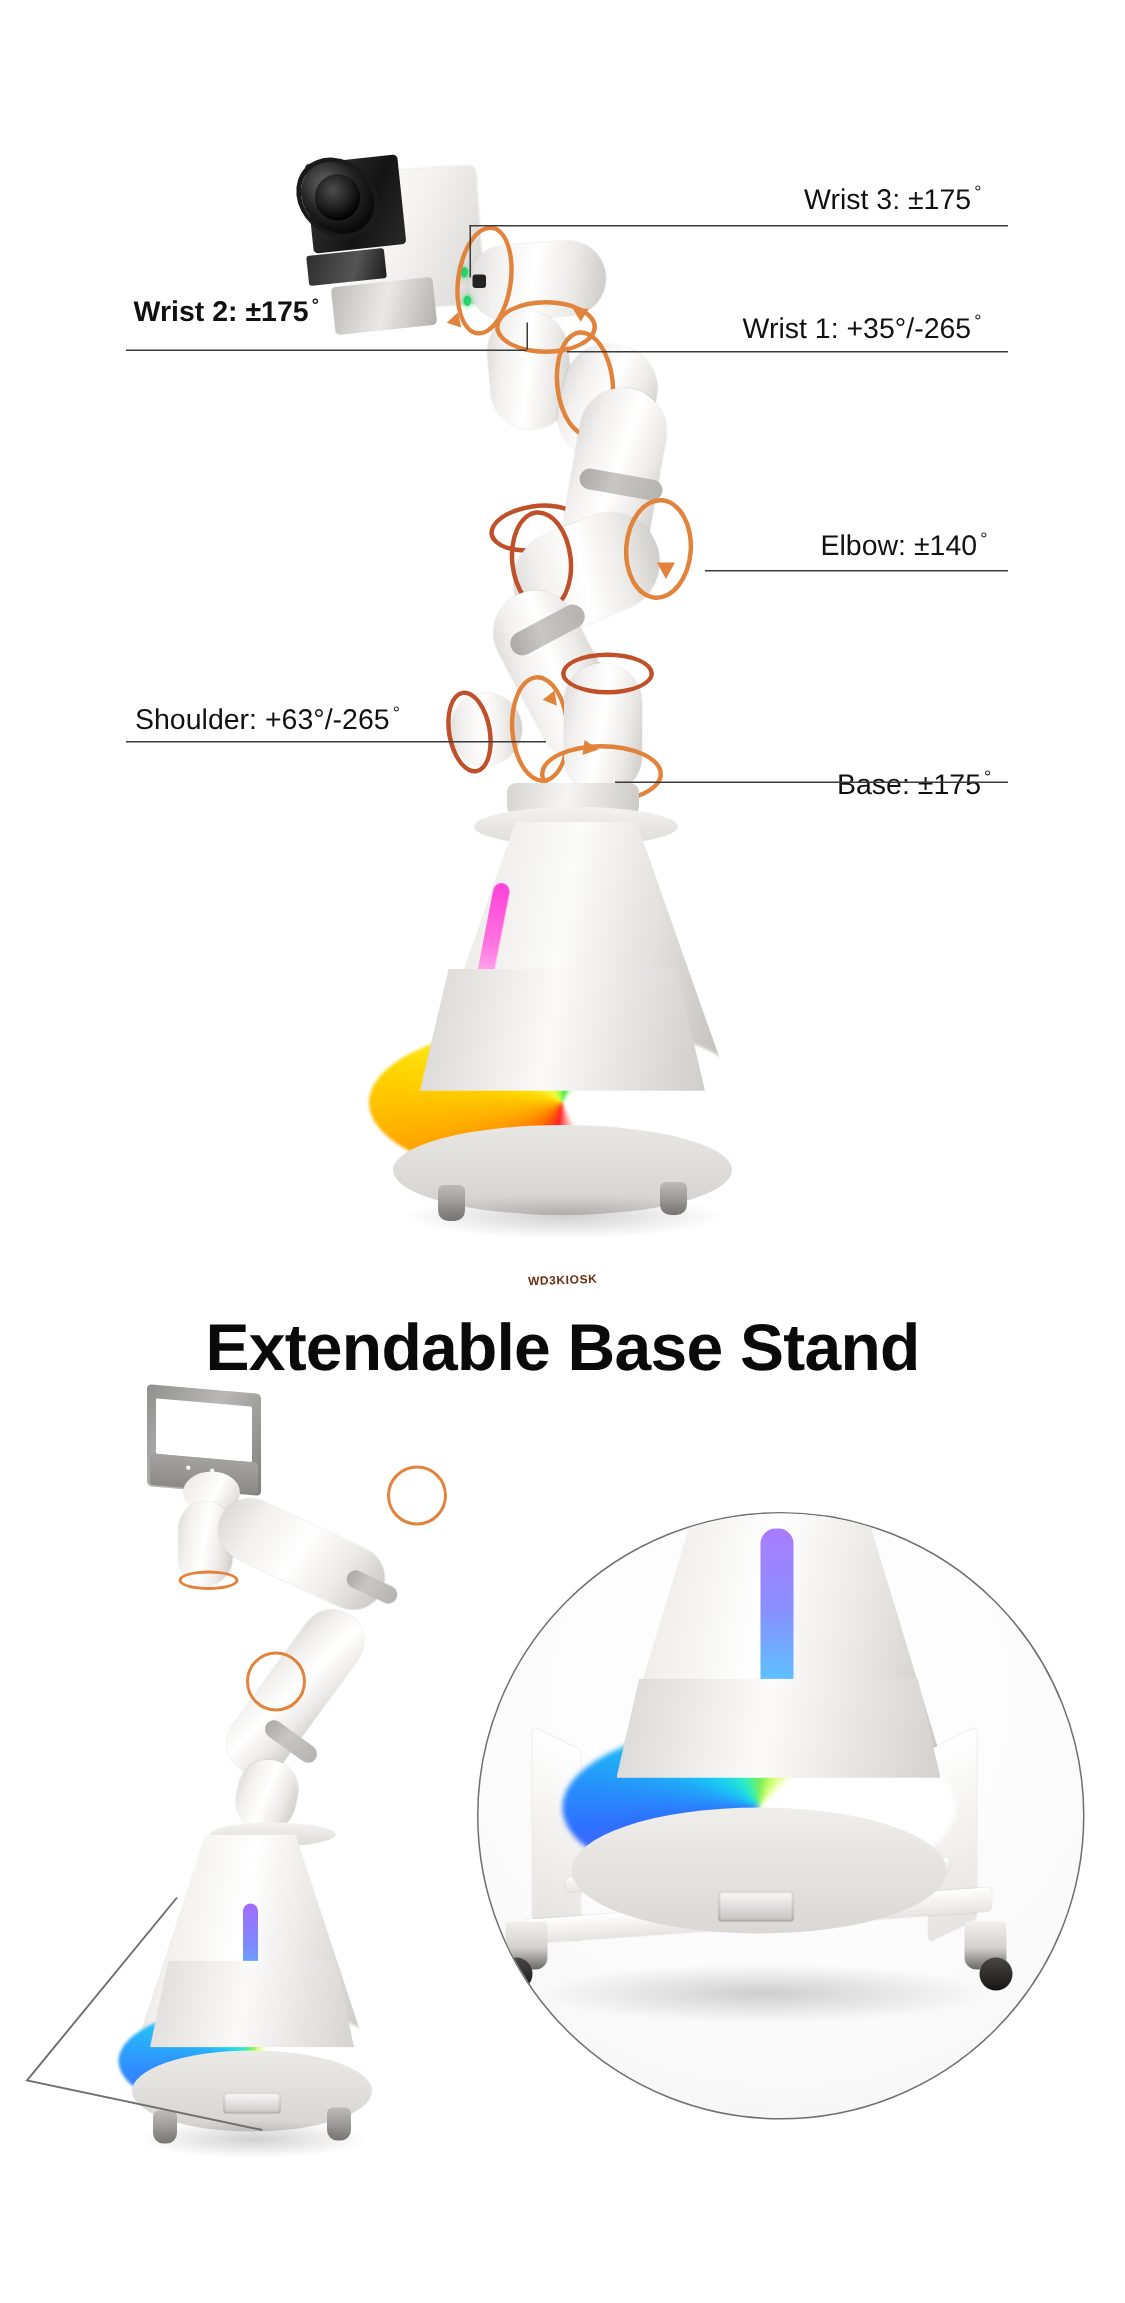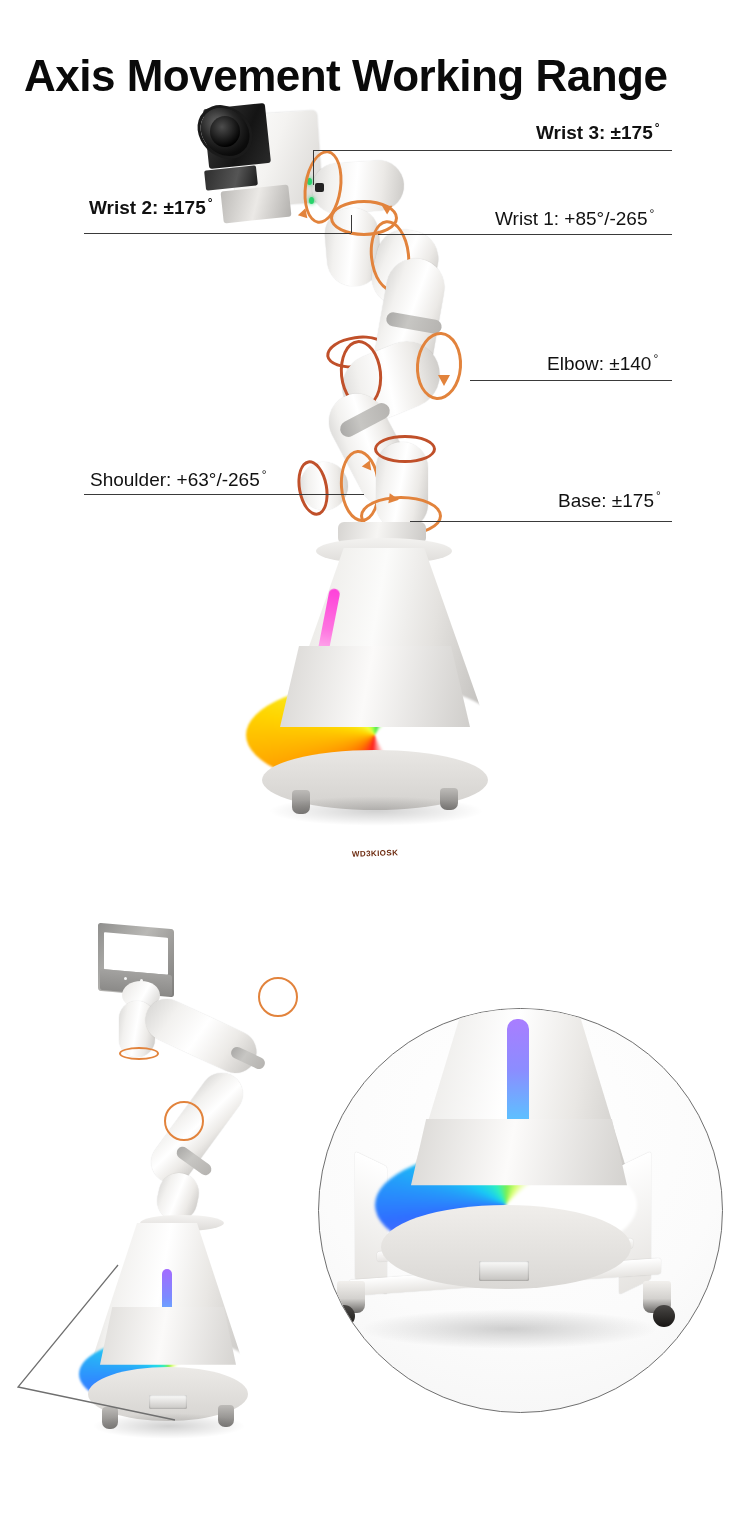--- a/index.html
+++ b/index.html
@@ -137,21 +137,20 @@
     background:linear-gradient(180deg,#4a4846,#171513);}
 
   .shadow{position:absolute;border-radius:50%;
     background:radial-gradient(ellipse at center,rgba(0,0,0,.18),rgba(0,0,0,0) 70%);}
 </style>
 </head>
 <body>
 
 <div class="page">
 
-  <h1 class="title" id="title-axis">Axis Movement Working Range</h1>
 
   <div id="arm-scene">
 
     <div id="cam-body" style="left:233px;top:23px;width:87px;height:92px;
                 transform:rotate(-4deg);"></div>
     <div id="cam-block" style="left:206px;top:16px;width:62px;height:60px;transform:rotate(-6deg);"></div>
     <div id="cam-lens" style="left:201px;top:18px;width:48px;height:48px;transform:rotate(-6deg) skewY(10deg);"></div>
     <div id="cam-lens-inner" style="left:210px;top:26px;width:30px;height:31px;"></div>
     <div style="position:absolute;left:222px;top:98px;width:68px;height:32px;
                 background:linear-gradient(110deg,#bdbbb8,#ebe9e6 50%,#b2b0ad);
@@ -217,52 +216,53 @@
     <div id="rgb1" style="left:246px;top:592px;width:258px;height:106px;"></div>
     <div id="rgb1-mask" style="left:280px;top:556px;width:190px;height:104px;
                 clip-path:polygon(10% 0,90% 0,100% 78%,0 78%);border-radius:10px;"></div>
     <div id="plinth1" style="left:262px;top:660px;width:226px;height:60px;"></div>
     <div id="logo1" style="left:352px;top:759px;">WD3KIOSK</div>
     <div class="caster" style="left:292px;top:700px;width:18px;height:24px;"></div>
     <div class="caster" style="left:440px;top:698px;width:18px;height:22px;"></div>
     <div class="shadow" style="left:268px;top:706px;width:216px;height:30px;"></div>
   </div>
 
-  <div class="callout" style="left:534px;top:121px;font-weight:bold;">
+  <div class="callout" style="left:534px;top:121px;">
     <span class="txt">Wrist 3: ±175</span><span class="deg">°</span>
   </div>
   <div class="lead h" style="left:313px;top:150px;width:359px;"></div>
   <div class="lead v" style="left:313px;top:150px;height:35px;"></div>
 
   <div class="callout" style="left:87px;top:196px;font-weight:bold;">
     <span class="txt">Wrist 2: ±175</span><span class="deg">°</span>
   </div>
   <div class="lead h" style="left:84px;top:233px;width:267px;"></div>
   <div class="lead v" style="left:351px;top:215px;height:18px;"></div>
 
   <div class="callout" style="left:493px;top:207px;">
-    <span class="txt">Wrist 1: +85°/-265</span><span class="deg">°</span>
+    <span class="txt">Wrist 1: +35°/-265</span><span class="deg">°</span>
   </div>
   <div class="lead h" style="left:378px;top:234px;width:294px;"></div>
 
   <div class="callout" style="left:545px;top:352px;">
     <span class="txt">Elbow: ±140</span><span class="deg">°</span>
   </div>
   <div class="lead h" style="left:470px;top:380px;width:202px;"></div>
 
   <div class="callout" style="left:88px;top:468px;">
     <span class="txt">Shoulder: +63°/-265</span><span class="deg">°</span>
   </div>
   <div class="lead h" style="left:84px;top:494px;width:280px;"></div>
 
-  <div class="callout" style="left:556px;top:489px;">
+  <div class="callout" style="left:556px;top:511px;">
     <span class="txt">Base: ±175</span><span class="deg">°</span>
   </div>
   <div class="lead h" style="left:410px;top:521px;width:262px;"></div>
 
+  <h1 class="title" id="title-stand">Extendable Base Stand</h1>
 
   <div id="stand-scene">
 
     <div id="tablet" style="left:98px;top:21px;width:76px;height:68px;transform:skewY(5deg);"></div>
     <div id="tablet-screen" style="left:104px;top:30px;width:64px;height:37px;transform:skewY(5deg);"></div>
     <div id="tablet-lowerbar" style="left:100px;top:67px;width:72px;height:21px;transform:skewY(5deg);"></div>
     <div class="screw" style="left:124px;top:72px;"></div>
     <div class="screw" style="left:140px;top:74px;"></div>
     <div class="screw" style="left:128px;top:86px;"></div>
     <div class="screw" style="left:144px;top:88px;"></div>

